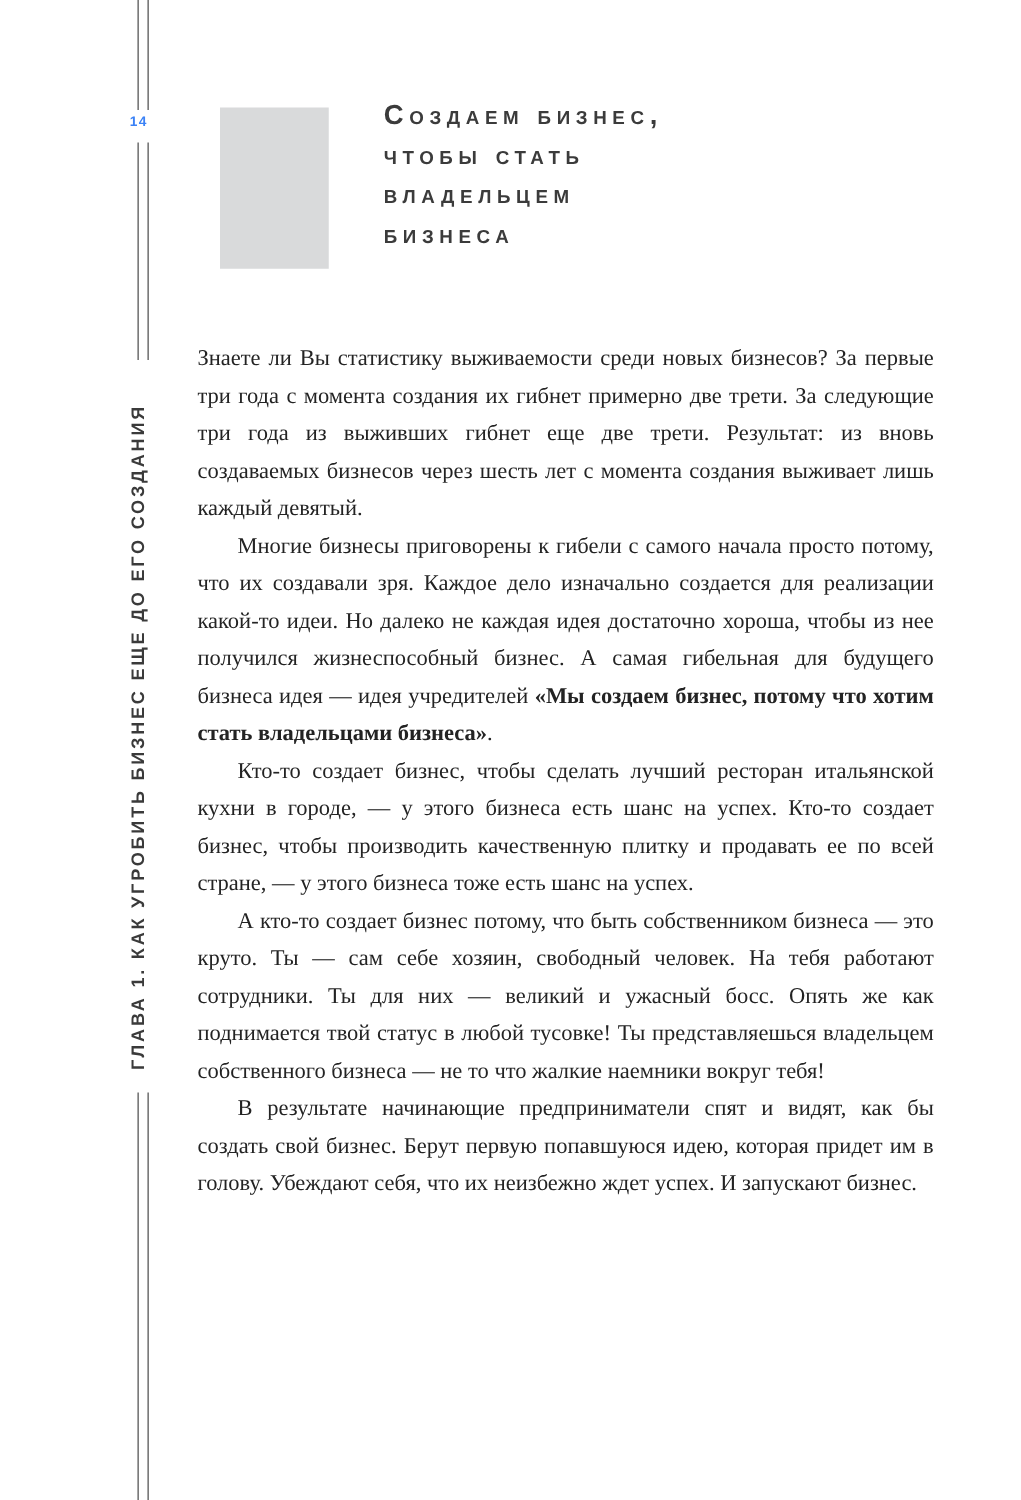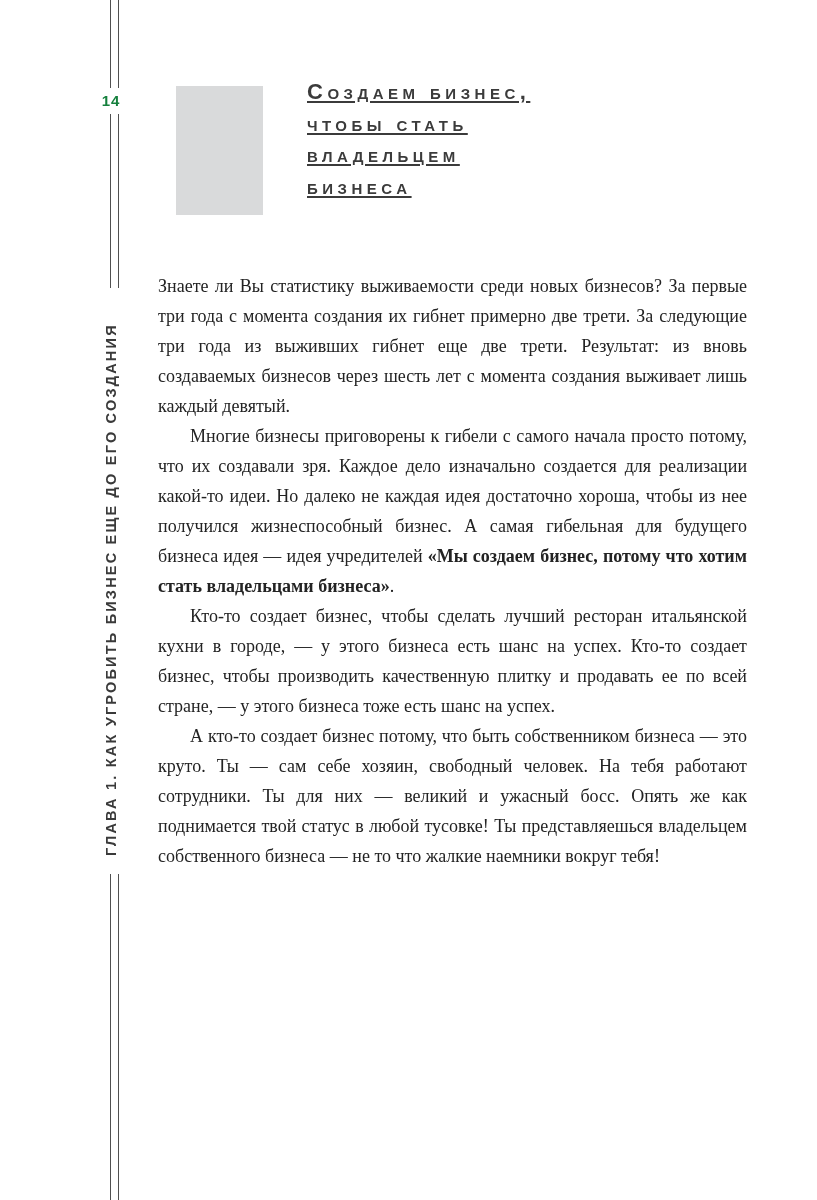--- a/index.html
+++ b/index.html
@@ -23,23 +23,23 @@
   .vrule.seg-top    { top: 0;     height: 88px;  }
   .vrule.seg-middle { top: 114px; height: 174px; }
   .vrule.seg-bottom { top: 874px; height: 326px; }
 
   .page-num {
     position: absolute;
     left: 96px; top: 92px; width: 30px;
     text-align: center;
     font-family: "Liberation Sans", sans-serif;
     font-weight: bold;
-    font-size: 15px;
+    font-size: 11px;
     letter-spacing: 1px;
-    color: #15803d;
+    color: #3b82f6;
   }
 
   .vertical-title {
     position: absolute;
     left: 103px; top: 299px; height: 557px;
     writing-mode: vertical-rl;
     transform: rotate(180deg);
     font-family: "Liberation Sans", sans-serif;
     font-weight: bold;
     font-size: 14.5px;
@@ -61,21 +61,20 @@
     left: 307px; top: 76px; width: 440px;
     margin: 0;
     font-family: "Liberation Sans", sans-serif;
     font-weight: bold;
     font-variant: small-caps;
     font-size: 22px;
     line-height: 31.5px;
     letter-spacing: 4.5px;
     color: #3b3b3b;
     white-space: pre-line;
-    text-decoration: underline;
   }
 
   .body-text {
     position: absolute;
     left: 158px; top: 271px; width: 589px;
     font-size: 18px;
     line-height: 30px;
     color: #232323;
     text-align: justify;
   }
@@ -104,15 +103,16 @@
   <h1 class="heading">Создаем бизнес,
 чтобы стать
 владельцем
 бизнеса</h1>
 
   <div class="body-text">
       <p><span>Знаете ли Вы статистику выживаемости среди новых бизнесов? За первые три года с момента создания их гибнет примерно две трети. За следующие три года из выживших гибнет еще две трети. Результат: из вновь создаваемых бизнесов через шесть лет с момента создания выживает лишь каждый девятый.</span></p>
       <p class="ind"><span>Многие бизнесы приговорены к гибели с самого начала просто потому, что их создавали </span><span class="i">зря</span><span>. Каждое дело изначально создается для реализации какой-то идеи. Но далеко не каждая идея достаточно хороша, чтобы из нее получился жизнеспособный бизнес. А самая гибельная для будущего бизнеса идея — идея учредителей </span><span class="b">«Мы создаем бизнес, потому что хотим стать владельцами бизнеса»</span><span>.</span></p>
       <p class="ind"><span>Кто-то создает бизнес, чтобы сделать лучший ресторан итальянской кухни в городе, — у этого бизнеса есть шанс на успех. Кто-то создает бизнес, чтобы производить качественную плитку и продавать ее по всей стране, — у этого бизнеса тоже есть шанс на успех.</span></p>
       <p class="ind"><span>А кто-то создает бизнес потому, что быть собственником бизнеса — это круто. Ты — сам себе хозяин, свободный человек. На тебя работают сотрудники. Ты для них — великий и ужасный босс. Опять же как поднимается твой статус в любой тусовке! Ты представляешься владельцем собственного бизнеса — не то что жалкие наемники вокруг тебя!</span></p>
+      <p class="ind"><span>В результате начинающие предприниматели спят и видят, как бы создать свой бизнес. Берут первую попавшуюся идею, которая придет им в голову. Убеждают себя, что их неизбежно ждет успех. И запускают бизнес.</span></p>
     </div>
 
 </div>
 
 </body></html>

